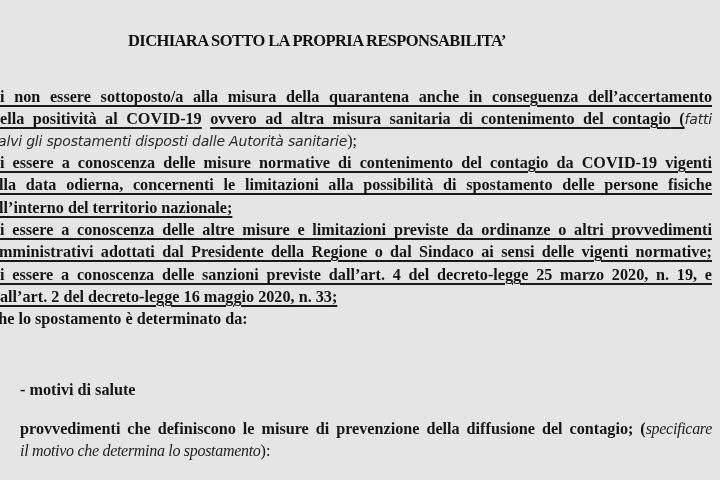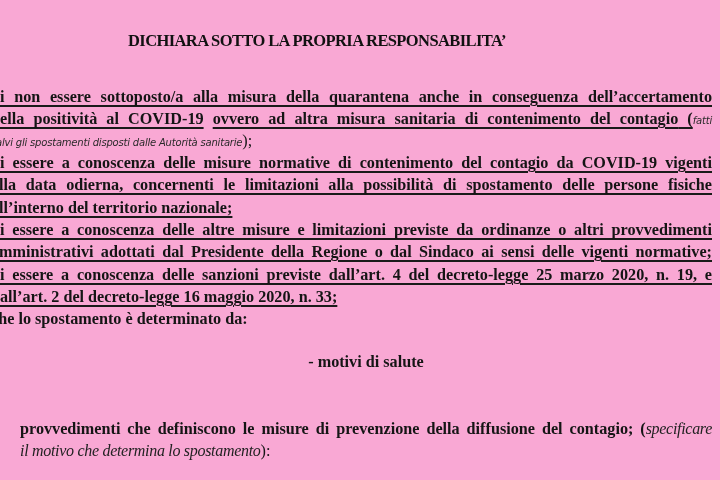--- a/index.html
+++ b/index.html
@@ -14,21 +14,21 @@
       position: relative;
       font-family: "Liberation Serif", "DejaVu Serif", serif;
       color: #1a1a1a;
     }
     .page {
       position: absolute;
       left: 0;
       top: 0;
       width: 720px;
       height: 480px;
-      background: #f9a8d4;
+      background: #e5e5e5;
       filter: blur(0.35px);
     }
     .title {
       position: absolute;
       top: 31px;
       left: 0;
       width: 720px;
       text-align: left;
       padding-left: 128px;
       box-sizing: border-box;
@@ -56,21 +56,21 @@
     .ul {
       text-decoration: underline;
       text-decoration-thickness: 2px;
       text-underline-offset: 3px;
       text-decoration-color: #1a1a1a;
     }
     .it {
       font-style: italic;
       font-weight: normal;
       font-family: "DejaVu Sans", "Liberation Sans", sans-serif;
-      font-size: 10px;
+      font-size: 14px;
       color: #2a2a2a;
       letter-spacing: -0.2px;
     }
     .it-serif {
       font-style: italic;
       font-weight: normal;
       font-family: "Liberation Serif", serif;
       font-size: 16px;
       color: #222;
       letter-spacing: -0.3px;
@@ -126,21 +126,21 @@
     <span class="ul clip-left">di essere a conoscenza delle sanzioni previste dall’art. 4 del decreto-legge 25 marzo 2020, n. 19, e</span>
   </div>
   <div class="line" style="top:287px;">
     <span class="ul clip-left">dall’art. 2 del decreto-legge 16 maggio 2020, n. 33;</span>
   </div>
 
   <div class="line" style="top:309px;">
     <span class="clip-left">che lo spostamento è determinato da:</span>
   </div>
 
-  <div class="line indent" style="top:352px;text-align:center;">
+  <div class="line indent" style="top:380px;">
     <span>- motivi di salute</span>
   </div>
   <div class="line indent" style="top:441px;">
     <span class="it-serif">il motivo che determina lo spostamento</span><span style="font-weight:normal;">):</span>
   </div>
   <div class="line indent" style="top:419px;">
     <span style="display:inline-block; width:692px; text-align:justify; text-align-last:justify;">
       <span>provvedimenti che definiscono le misure di prevenzione della diffusione del contagio; (</span><span class="it-serif">specificare</span>
     </span>
   </div>

